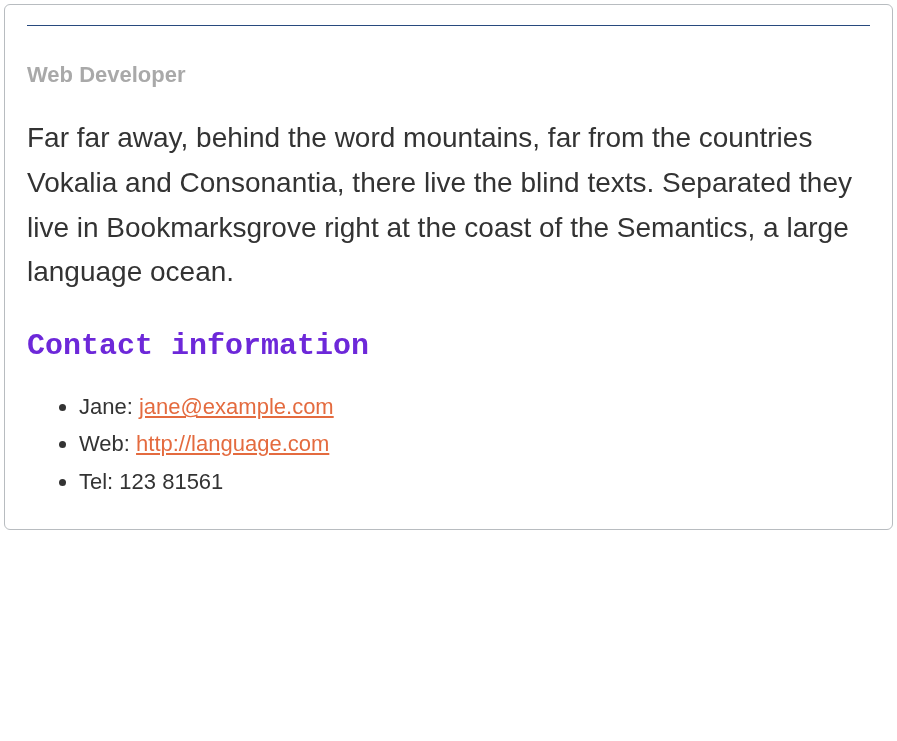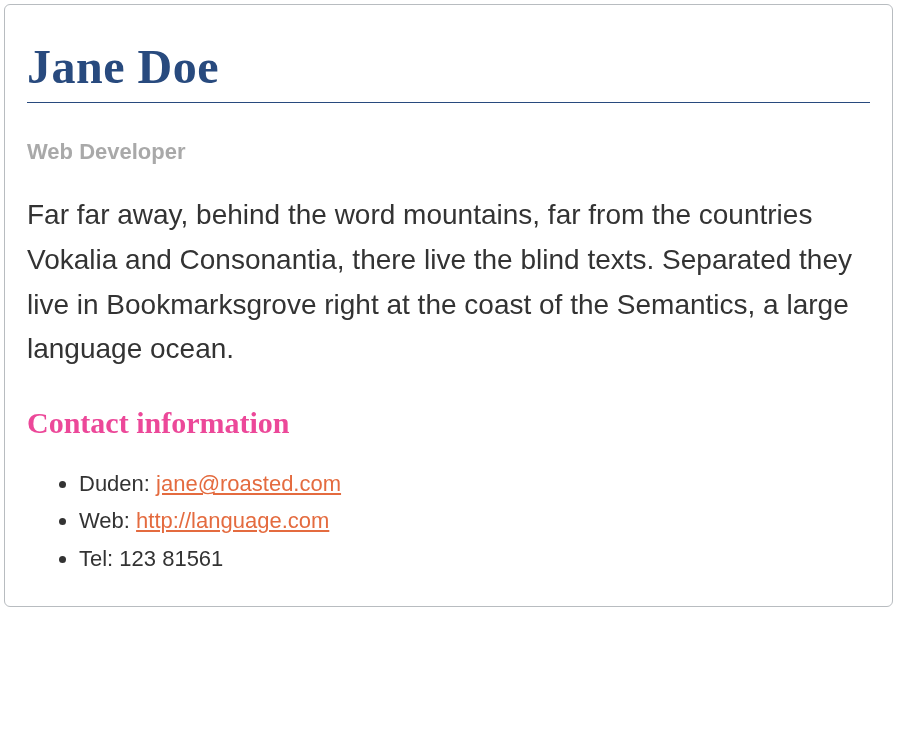--- a/index.html
+++ b/index.html
@@ -40,24 +40,24 @@
       margin: 0 0 28px 0;
     }
     .para {
       font-family: Arial, Helvetica, sans-serif;
       font-size: 28px;
       color: #333333;
       line-height: 1.6;
       margin: 0 0 26px 0;
     }
     .section-heading {
-      font-family: Liberation Serif, serif;
+      font-family: Liberation Mono, monospace;
       font-weight: bold;
       font-size: 30px;
-      color: #ec4899;
+      color: #6d28d9;
       margin: 34px 0 26px 0;
     }
     ul.contact-list {
       margin: 0;
       padding-left: 52px;
       list-style-type: disc;
     }
     ul.contact-list li {
       font-family: Arial, Helvetica, sans-serif;
       font-size: 22px;
@@ -67,31 +67,30 @@
     }
     a.link {
       color: #e46b3f;
       text-decoration: underline;
     }
   </style>
 </head>
 <body>
 
 <div class="card">
-  <h1 class="name">Jane Doe</h1>
   <hr class="rule">
   <div class="subtitle">Web Developer</div>
 
   <p class="para">Far far away, behind the word mountains, far from the countries Vokalia and Consonantia, there live the blind texts. Separated they live in Bookmarksgrove right at the coast of the Semantics, a large language ocean.</p>
 
   <h2 class="section-heading">Contact information</h2>
 
   <ul class="contact-list">
     <li>
-      <span>Duden: </span><a href="#" class="link">jane@roasted.com</a>
+      <span>Jane: </span><a href="#" class="link">jane@example.com</a>
     </li>
     <li>
       <span>Web: </span><a href="#" class="link">http://language.com</a>
     </li>
     <li>
       <span>Tel: 123 81561</span>
     </li>
   </ul>
 </div>
 

